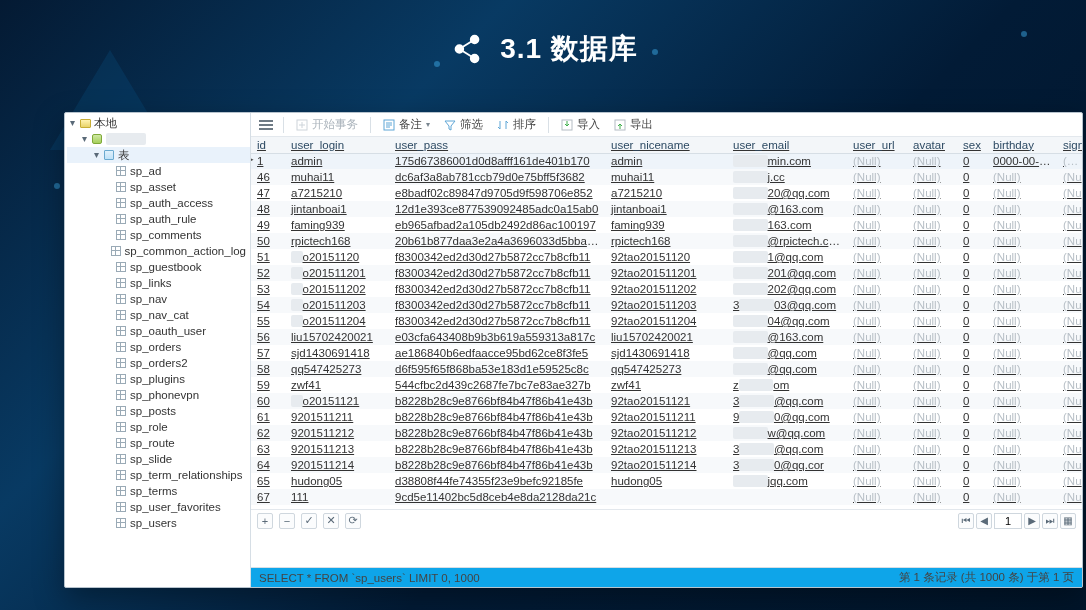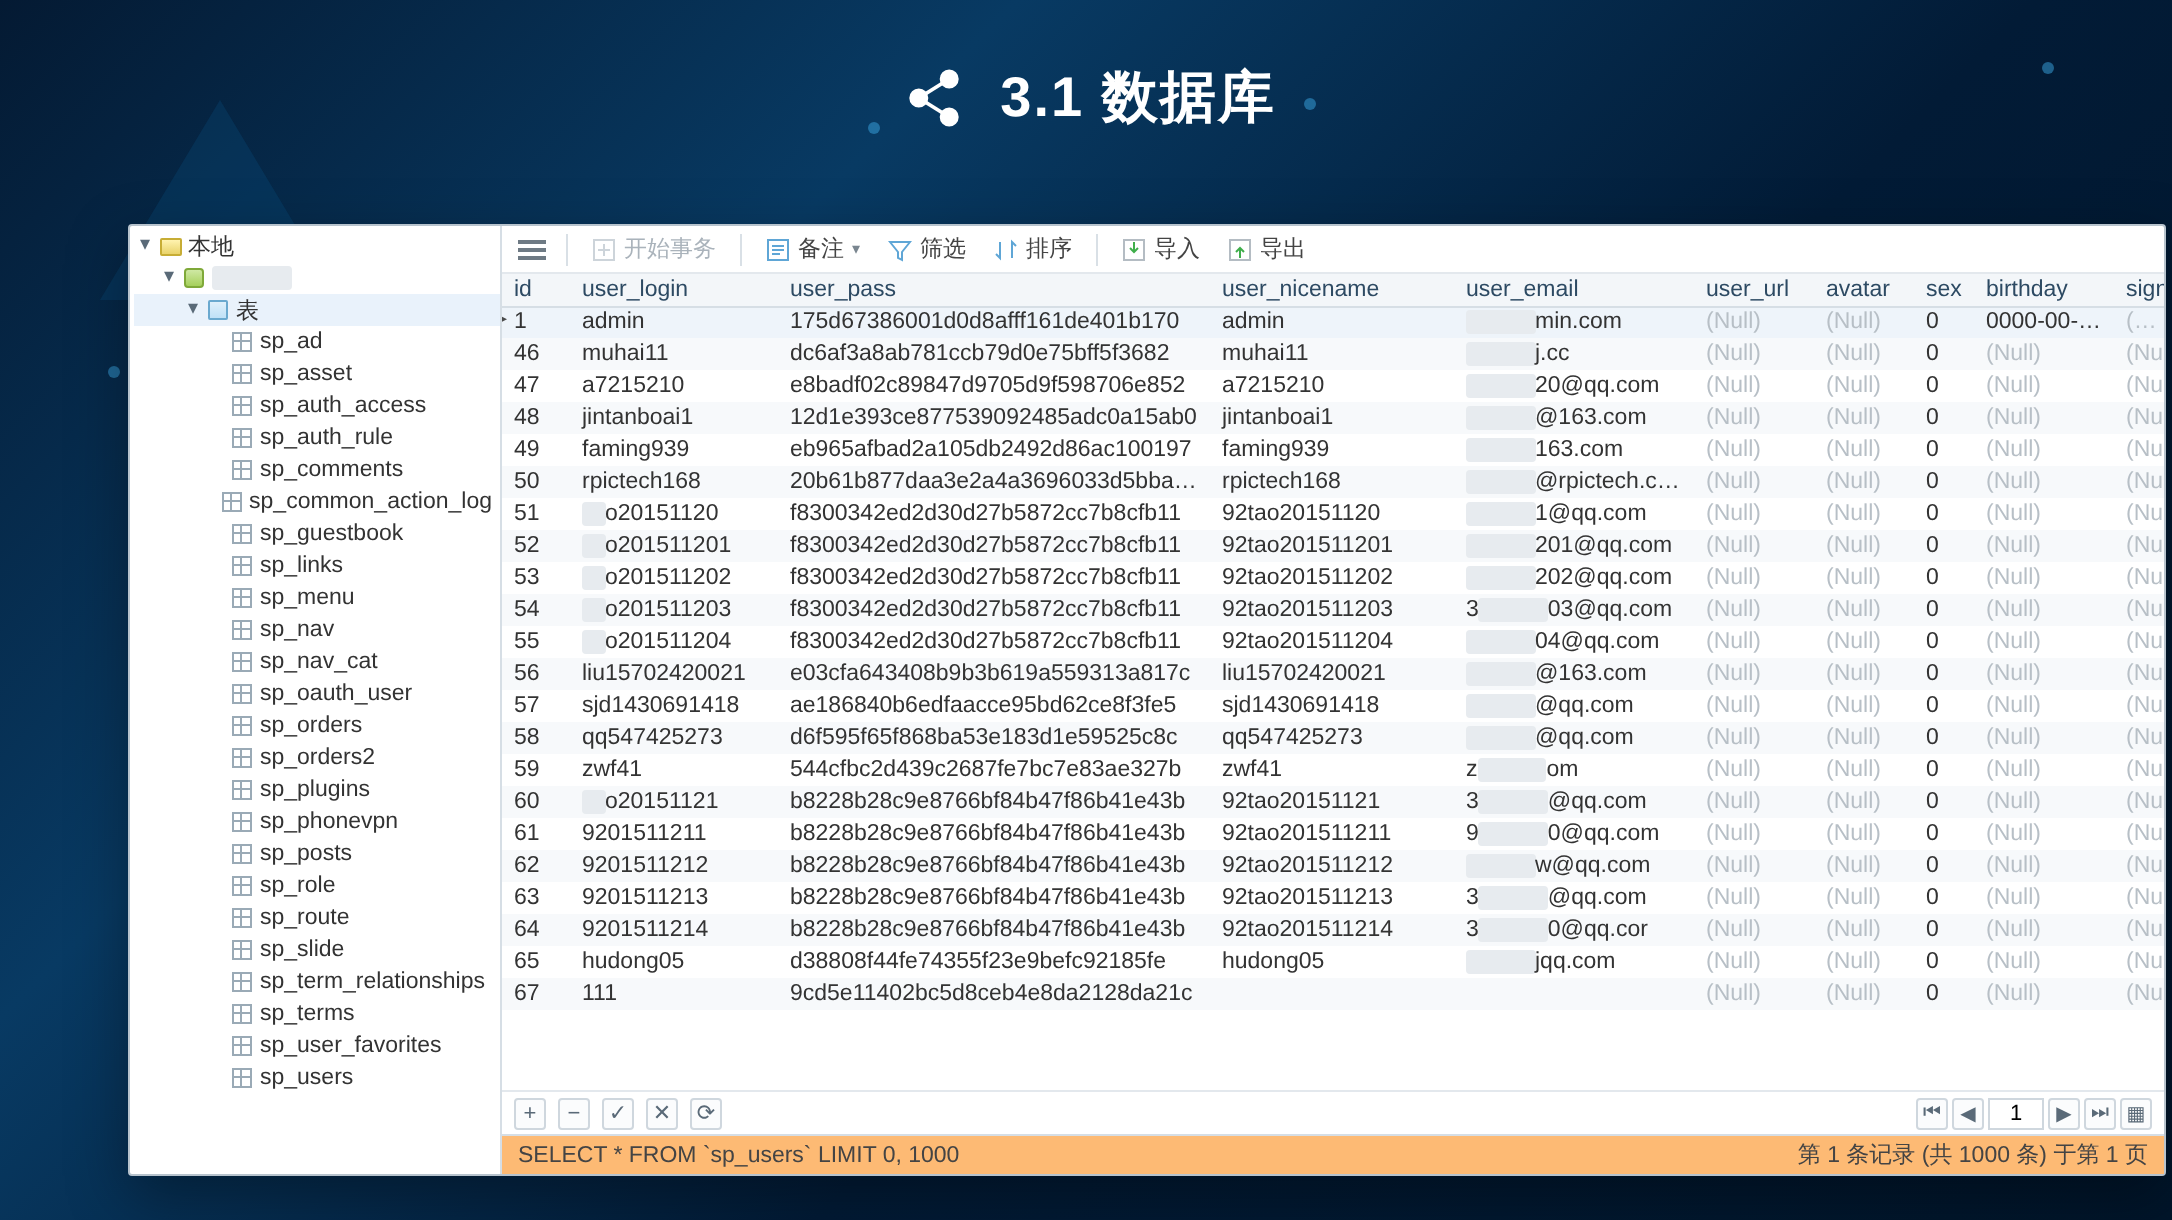--- a/index.html
+++ b/index.html
@@ -41,36 +41,36 @@
   .tables-row { background:#e9f2fb; }
   
   .main { flex:1; display:flex; flex-direction:column; min-width:0; }
   .toolbar { height:24px; display:flex; align-items:center; gap:6px; padding:0 6px; font-size:11.5px; color:#444; border-bottom:1px solid #e3e8ed; }
   .toolbar .sep { width:1px; height:16px; background:#d9e0e6; margin:0 2px; }
   .tbtn { display:inline-flex; align-items:center; gap:4px; padding:1px 4px; border-radius:2px; color:#444; }
   .tbtn.disabled { color:#aab3bb; }
   .tbtn svg { display:block; }
   .menu-icon { display:inline-flex; flex-direction:column; gap:2px; padding:2px; }
   .menu-icon span { display:block; width:14px; height:2px; background:#6e7a84; }
-  .grid-wrap { flex:1; overflow:auto; font-size:11.5px; }
+  .grid-wrap { flex:1; overflow:auto; font-size:11.5px;text-decoration:underline; }
   table.grid { border-collapse:collapse; width:100%; table-layout:fixed; }
   table.grid th, table.grid td { text-align:left; padding:1px 6px; height:16px; white-space:nowrap; overflow:hidden; text-overflow:ellipsis; }
   table.grid thead th { background:#f3f6f9; position:sticky; top:0; color:#2d4a63; font-weight:400; border-bottom:1px solid #d6dee5; }
   table.grid tbody tr:nth-child(even) { background:#f7f9fb; }
   table.grid tbody tr:first-child { background:#eef4fa; }
   .rowmark { position:relative; }
   .rowmark.cur::before { content:"▸"; position:absolute; left:-2px; top:0; font-size:9px; color:#4a4a4a; }
   .null { color:#b7bfc6; }
   .bottom-toolbar { height:22px; display:flex; align-items:center; justify-content:space-between; padding:0 6px; font-size:11.5px; color:#5a6a78; border-top:1px solid #e3e8ed; }
   .bottom-toolbar .left { display:flex; align-items:center; gap:6px; }
   .bottom-toolbar .pager { display:flex; align-items:center; gap:2px; }
   .pager .pbtn { width:16px; height:16px; display:inline-flex; align-items:center; justify-content:center; border:1px solid #cfd7de; background:#fbfcfd; border-radius:2px; font-size:10px; color:#5a6a78; }
   .pager input { width:28px; height:16px; text-align:center; font-size:11px; border:1px solid #cfd7de; background:#fff; }
   .square-btn { width:16px;height:16px;border:1px solid #cfd7de;background:#fbfcfd;border-radius:2px;display:inline-flex;align-items:center;justify-content:center;font-size:11px;color:#5a6a78; }
-  .statusbar { height:20px; display:flex; align-items:center; justify-content:space-between; padding:0 8px; font-size:11.5px; background:#fdba74; border-top:1px solid #d6dee5; color:#444; }
+  .statusbar { height:20px; display:flex; align-items:center; justify-content:space-between; padding:0 8px; font-size:11.5px; background:#0ea5e9; border-top:1px solid #d6dee5; color:#444;margin-top:36px; }
   
   .c-id{width:34px;} .c-login{width:104px;} .c-pass{width:216px;} .c-nice{width:122px;} .c-email{width:120px;} .c-url{width:60px;} .c-avatar{width:50px;} .c-sex{width:30px;} .c-bday{width:70px;} .c-sig{width:34px;}
   .smudge { display:inline-block; background:#e7ebef; color:transparent; border-radius:2px; }
 </style>
 </head>
 <body>
 
 <div class="bg-deco">
   <div class="tri t1"></div>
   <span class="dot d1"></span>
@@ -179,28 +179,20 @@
             </span>
             <span class="lbl">sp_guestbook</span>
           </div>
           <div class="row">
             <span class="indent" style="width:36px"></span>
             <span class="tw"></span>
             <span class="ic">
               <span class="table-ic"></span>
             </span>
             <span class="lbl">sp_links</span>
-          </div>
-          <div class="row">
-            <span class="indent" style="width:36px"></span>
-            <span class="tw"></span>
-            <span class="ic">
-              <span class="table-ic"></span>
-            </span>
-            <span class="lbl">sp_menu</span>
           </div>
           <div class="row">
             <span class="indent" style="width:36px"></span>
             <span class="tw"></span>
             <span class="ic">
               <span class="table-ic"></span>
             </span>
             <span class="lbl">sp_nav</span>
           </div>
           <div class="row">

